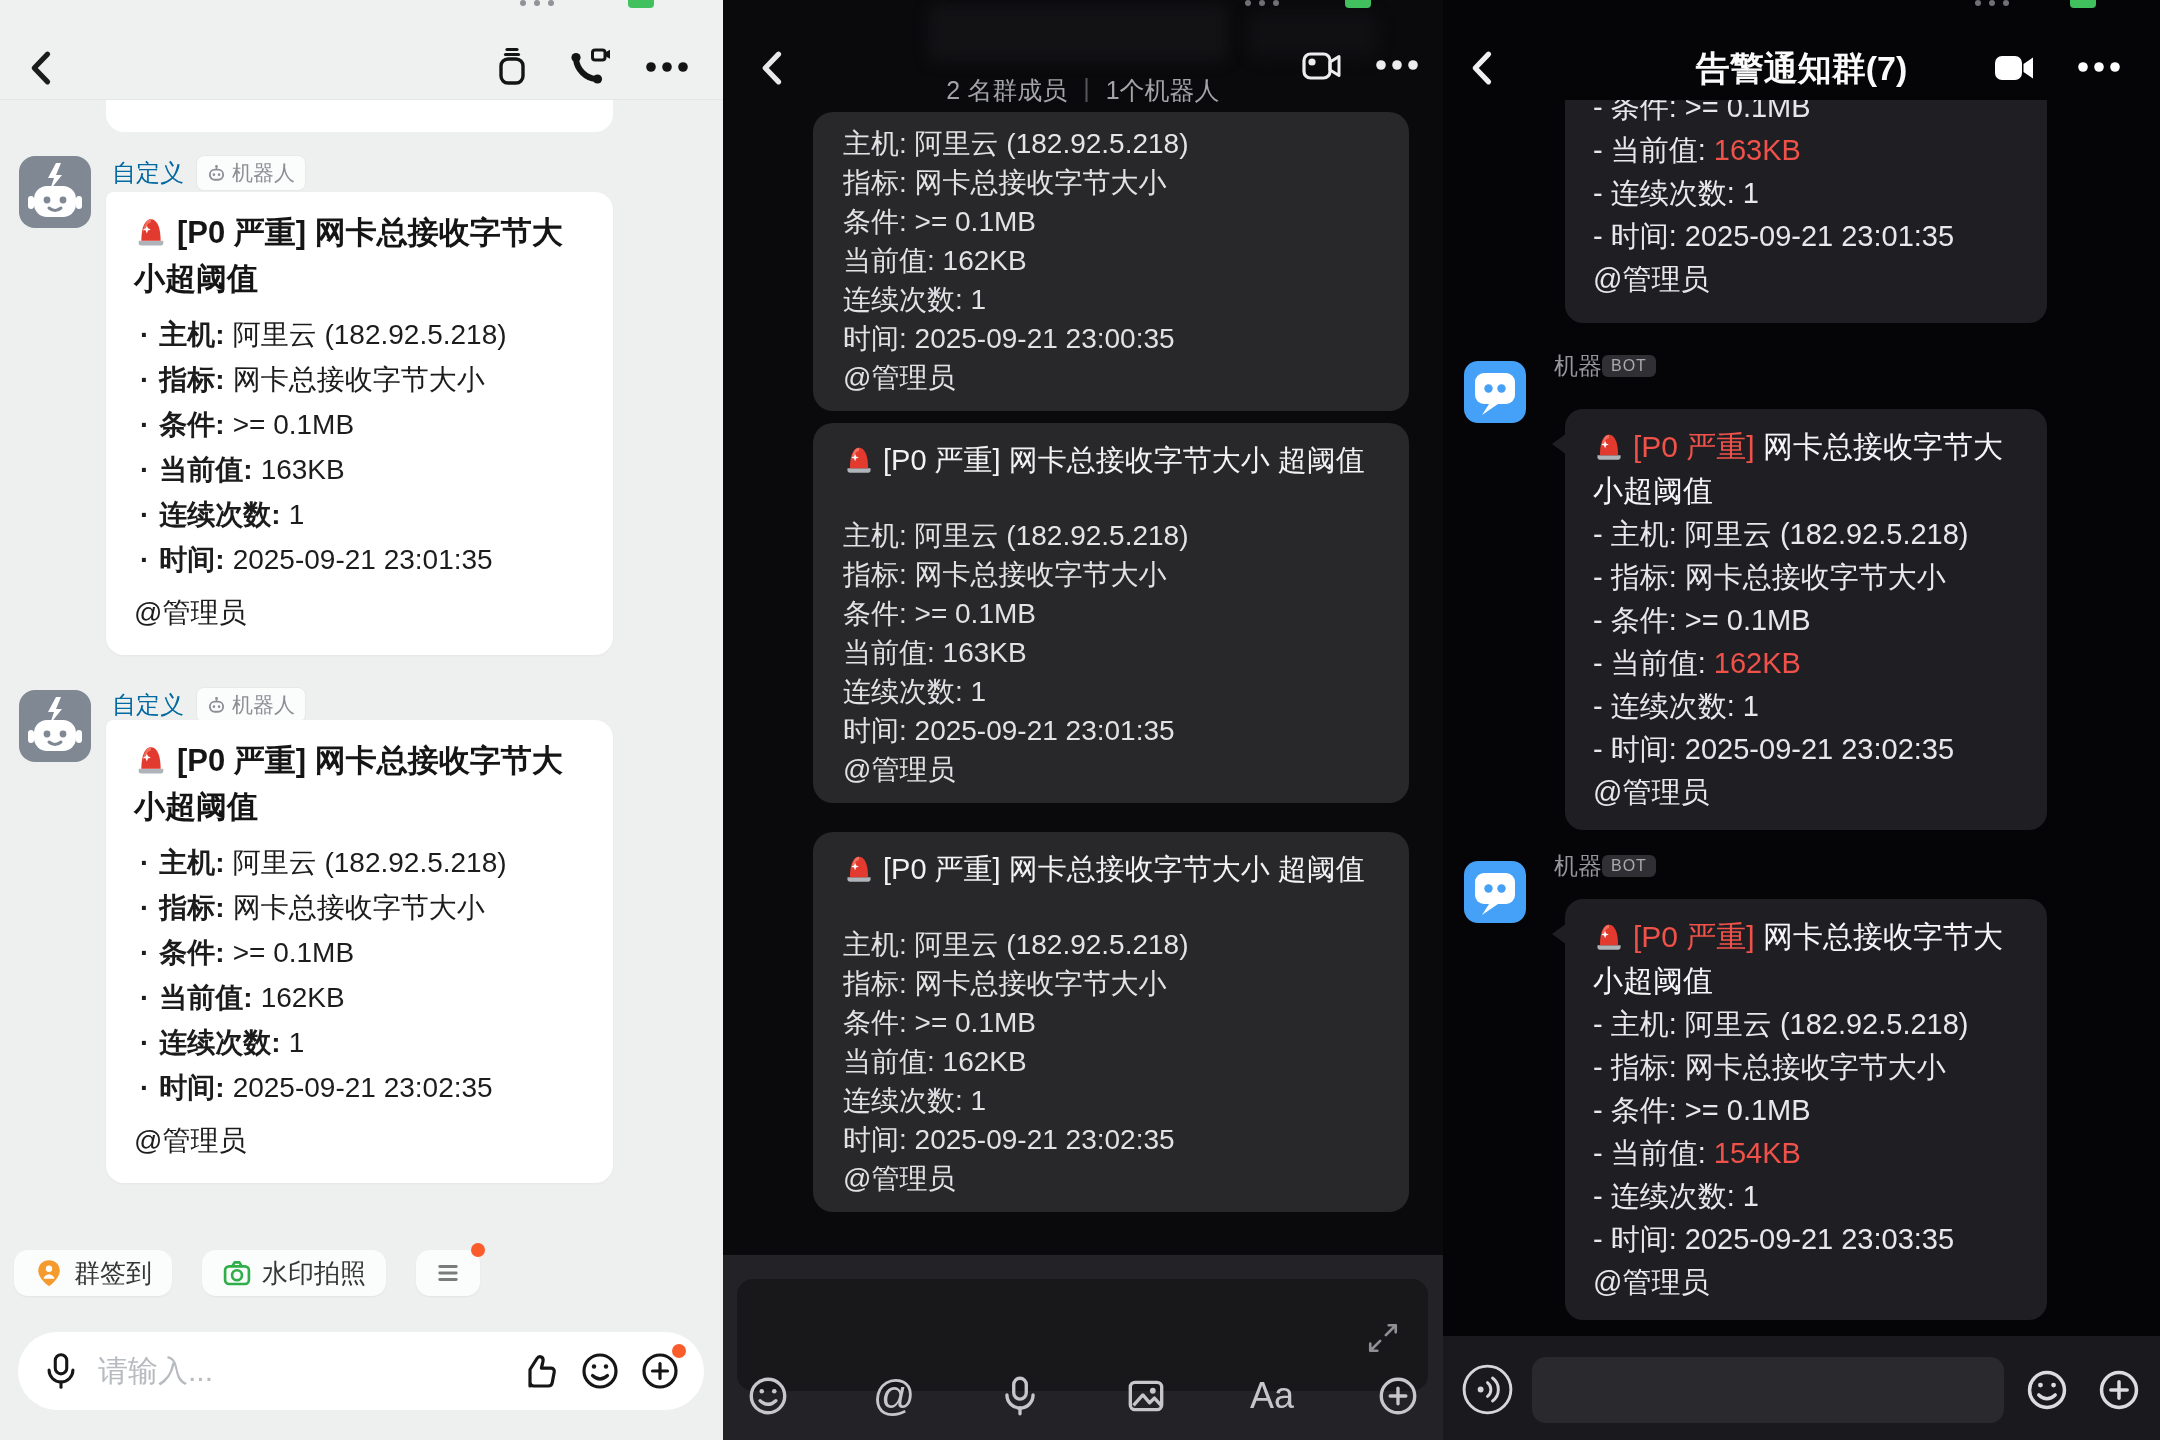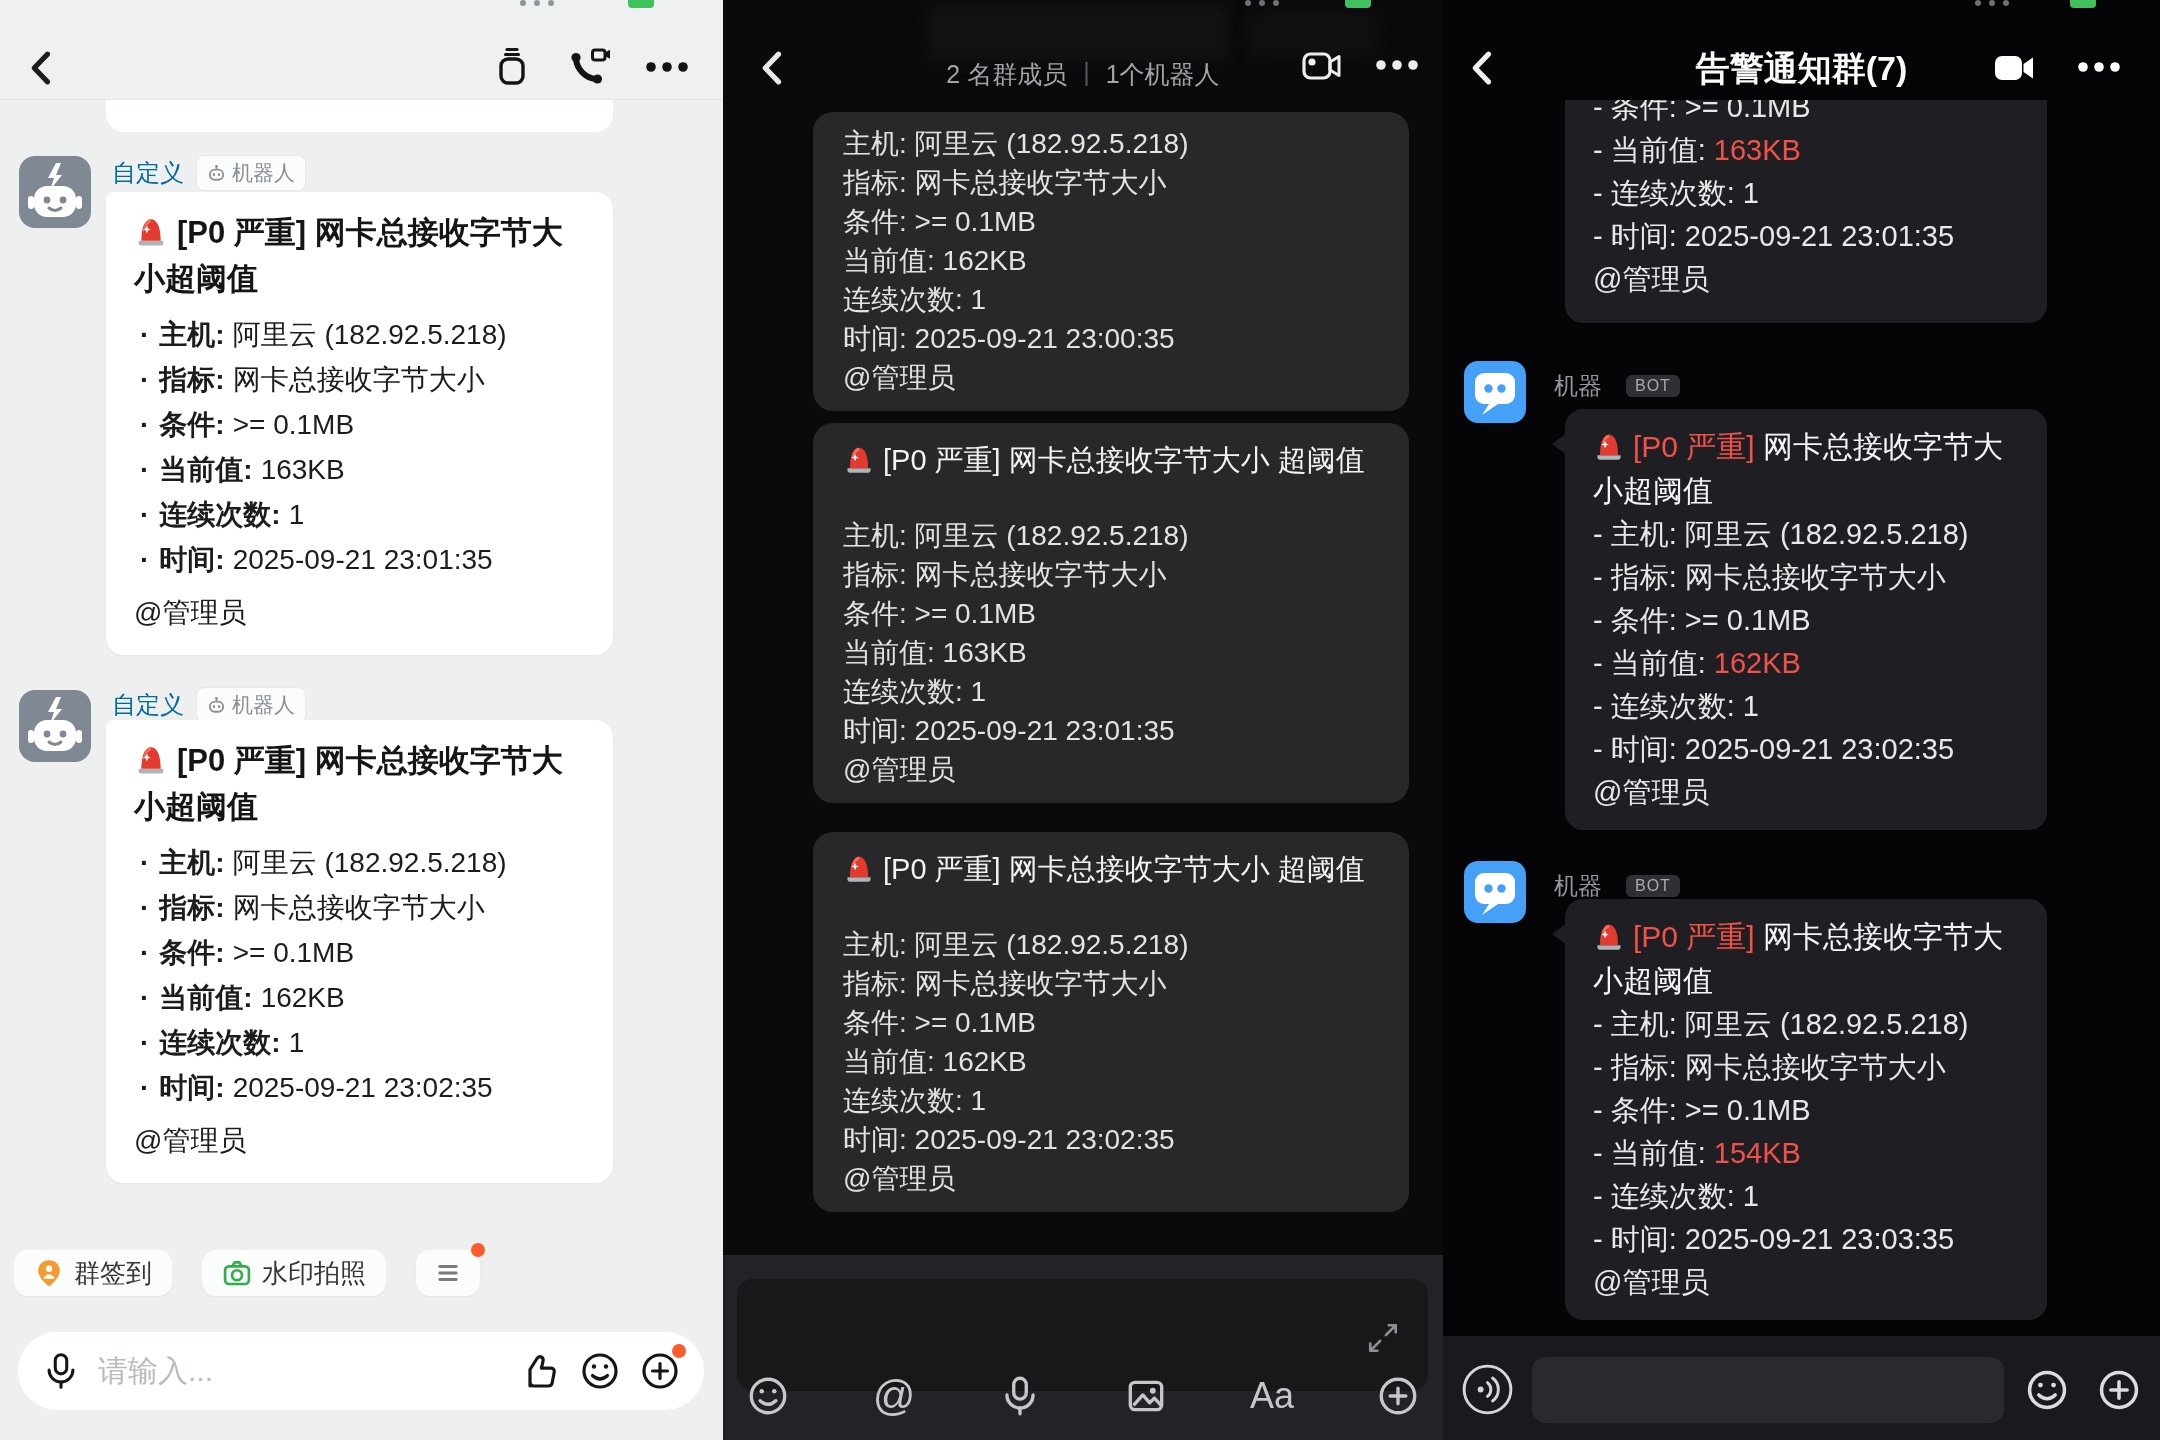--- a/index.html
+++ b/index.html
@@ -56,21 +56,21 @@
   
   .rem-dots { display:flex; gap:8px; top:0; z-index:30; }
   .rem-dots i { width:6px; height:6px; border-radius:50%; background:#8f9499; margin-top:0; }
   .rem-batt { top:0; width:26px; height:8px; border-radius:0 0 4px 4px; background:#41c15d; z-index:30; }
 
   
   .p-mid { width:720px; background:#0a0a0c; }
   .mp-header { position:absolute; left:0; right:0; top:0; height:100px; background:#0a0a0c; z-index:20; }
   .mp-blob { background:#121215; border-radius:12px; filter:blur(7px); }
   .mp-back { left:30px; top:48px; width:40px; height:40px; color:#e9e9eb; }
-  .mp-sub { left:0; right:0; top:58px; display:flex; justify-content:center; gap:16px; font-size:25px; color:#a3a4a8; }
+  .mp-sub { left:0; right:0; top:74px; display:flex; justify-content:center; gap:16px; font-size:25px; color:#a3a4a8; }
   .mp-divider { color:#55565c; }
   .mp-video { left:577px; top:44px; width:44px; height:44px; color:#ededf0; }
   .mp-more { left:651px; top:58px; width:46px; height:14px; color:#ededf0; }
 
   .mcard { left:90px; width:596px; background:#28282b; border-radius:20px; padding:12px 30px 14px; color:#e2e2e5; font-size:28px; line-height:39px; }
   .mc1 { top:112px; } .mc2 { top:423px; padding-top:17px; } .mc3 { top:832px; padding-top:17px; }
   .mtitle { font-size:29px; line-height:40px; color:#f2f2f4; white-space:nowrap; margin-bottom:36px; }
   .mtitle .siren { display:inline-block; width:32px; height:32px; vertical-align:-4px; margin-right:8px; }
   .ip-link { color:#e5e5e5;text-align:right; }
 
@@ -85,21 +85,21 @@
   
   .p-right { width:717px; background:#050507; }
   .rp-header { position:absolute; left:0; right:0; top:0; height:100px; background:#050507; z-index:20; }
   .rp-back { left:20px; top:48px; width:40px; height:40px; color:#f0f0f2; }
   .rp-title { left:0; right:0; top:46px; text-align:center; font-size:34px; font-weight:700; color:#fafafa; }
   .rp-video { left:549px; top:46px; width:44px; height:44px; color:#ffffff; }
   .rp-more { left:633px; top:60px; width:46px; height:14px; color:#ffffff; }
 
   .ravatar { left:21px; width:62px; height:62px; border-radius:14px; background:#45a0f7; }
   .rav2 { top:361px; } .rav3 { top:861px; }
-  .rname-row { left:111px; display:flex; align-items:center; gap:24px; height:32px;margin-top:20px; }
+  .rname-row { left:111px; display:flex; align-items:center; gap:0; height:32px; }
   .rn2 { top:350px; } .rn3 { top:850px; }
   .rname { font-size:24px; color:#96969c; }
   .rtag { background:#2f2f34; border-radius:6px; padding:2px 9px; font-size:16px; color:#a9a9af; letter-spacing:1px; }
 
   .rbubble { left:122px; width:482px; background:#1f1f23; border-radius:18px; color:#e8e8ea; font-size:29px; line-height:43px; padding:16px 28px; }
   .rb1 { top:56px; padding-top:30px; padding-bottom:22px; z-index:1; }
   .rb2 { top:409px; } .rb3 { top:899px; }
   .rtail { position:absolute; left:-13px; top:24px; width:0; height:0; border-top:11px solid transparent; border-bottom:11px solid transparent; border-right:15px solid #1f1f23; }
   .rtitle { font-size:30px; line-height:44px; font-weight:500; color:#f5f5f7; }
   .rtitle .siren { display:inline-block; width:32px; height:32px; vertical-align:-4px; margin-right:8px; }

